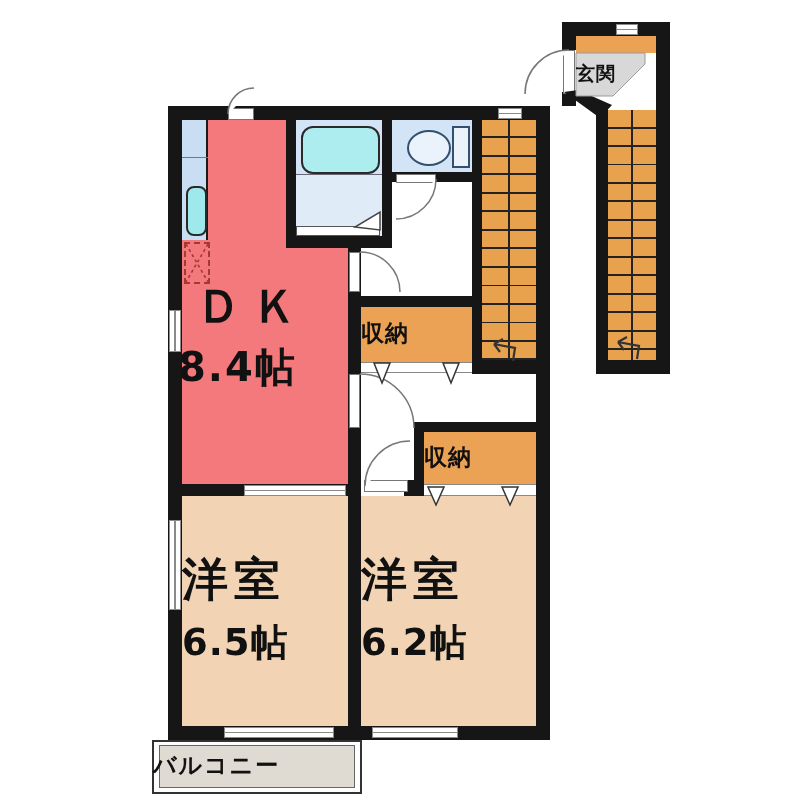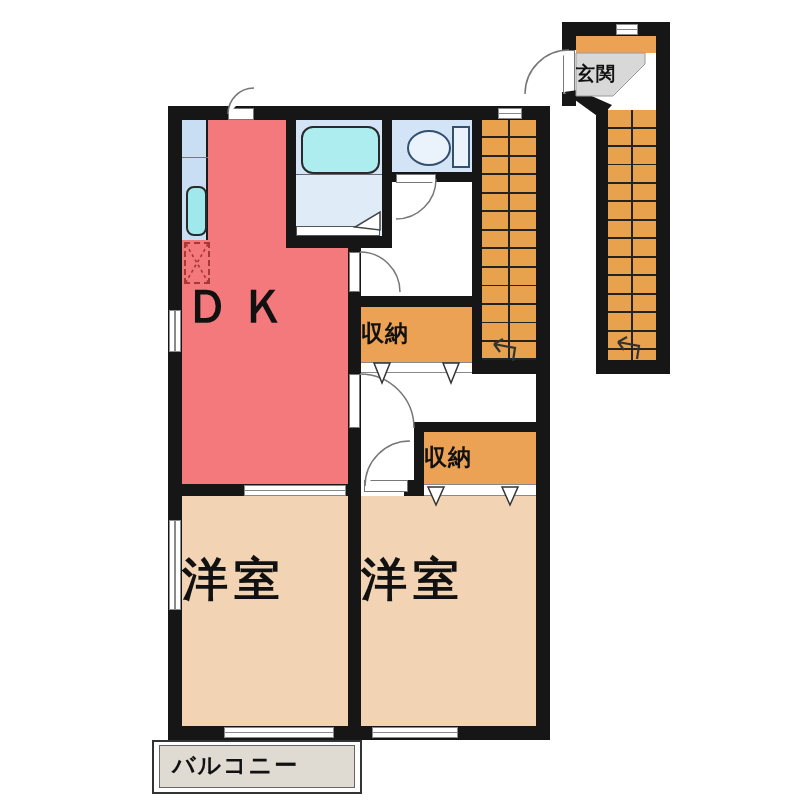--- a/index.html
+++ b/index.html
@@ -138,21 +138,24 @@
 
     <polygon points="374,363 390,363 382,383" fill="#fff" stroke="#333" stroke-width="1.5"></polygon>
     <polygon points="443,363 459,363 451,383" fill="#fff" stroke="#333" stroke-width="1.5"></polygon>
     <polygon points="428,487 444,487 436,505" fill="#fff" stroke="#333" stroke-width="1.5"></polygon>
     <polygon points="502,487 518,487 510,505" fill="#fff" stroke="#333" stroke-width="1.5"></polygon>
 
     <path d="M 494 344 L 515 348 L 513 361 M 494 344 L 503 339 M 494 344 L 500 352" fill="none" stroke="#333" stroke-width="2.2"></path>
     <path d="M 618 342 L 639 346 L 637 359 M 618 342 L 627 337 M 618 342 L 624 350" fill="none" stroke="#333" stroke-width="2.2"></path>
   </svg>
 
-  <div class="lbl lbl-dk" style="left:185px;top:283px;width:166px;">ＤＫ</div>
+  <div class="lbl lbl-dk" style="left:196px;top:283px;width:166px;">ＤＫ</div>
+  <div class="lbl lbl-size" style="left:178px;top:347px;width:174px;">8.4帖</div>
   <div class="lbl lbl-room" style="left:182px;top:556px;width:166px;">洋室</div>
+  <div class="lbl lbl-rsize" style="left:182px;top:624px;width:166px;">6.5帖</div>
   <div class="lbl lbl-room" style="left:361px;top:556px;width:175px;">洋室</div>
+  <div class="lbl lbl-rsize" style="left:361px;top:624px;width:175px;">6.2帖</div>
   <div class="lbl lbl-closet" style="left:361px;top:322px;width:111px;">収納</div>
   <div class="lbl lbl-closet" style="left:424px;top:446px;width:112px;">収納</div>
   <div class="lbl lbl-genkan" style="left:576px;top:64px;width:58px;">玄関</div>
-  <div class="lbl lbl-balcony" style="left:172px;top:754px;width:196px;">バルコニー</div>
+  <div class="lbl lbl-balcony" style="left:153px;top:754px;width:196px;">バルコニー</div>
 
 </div>
 
 </body></html>

